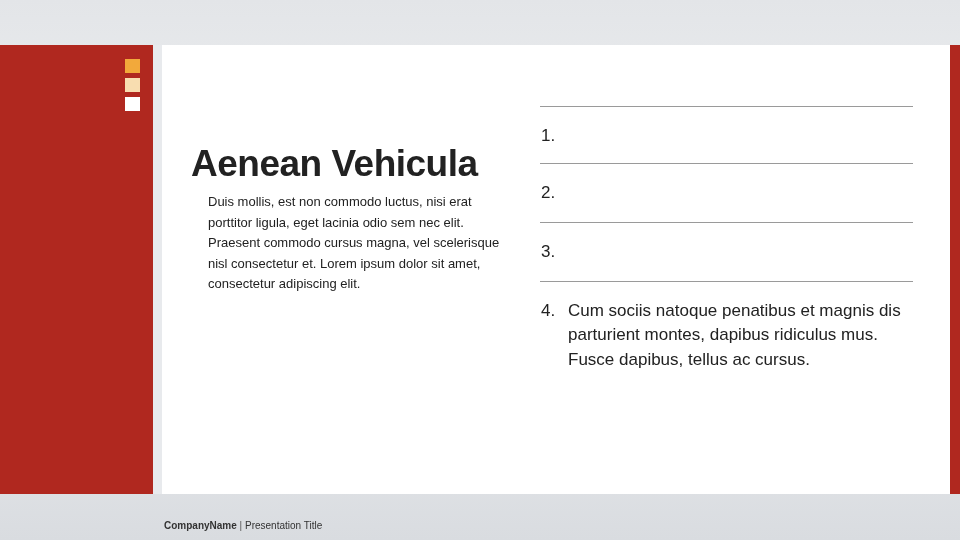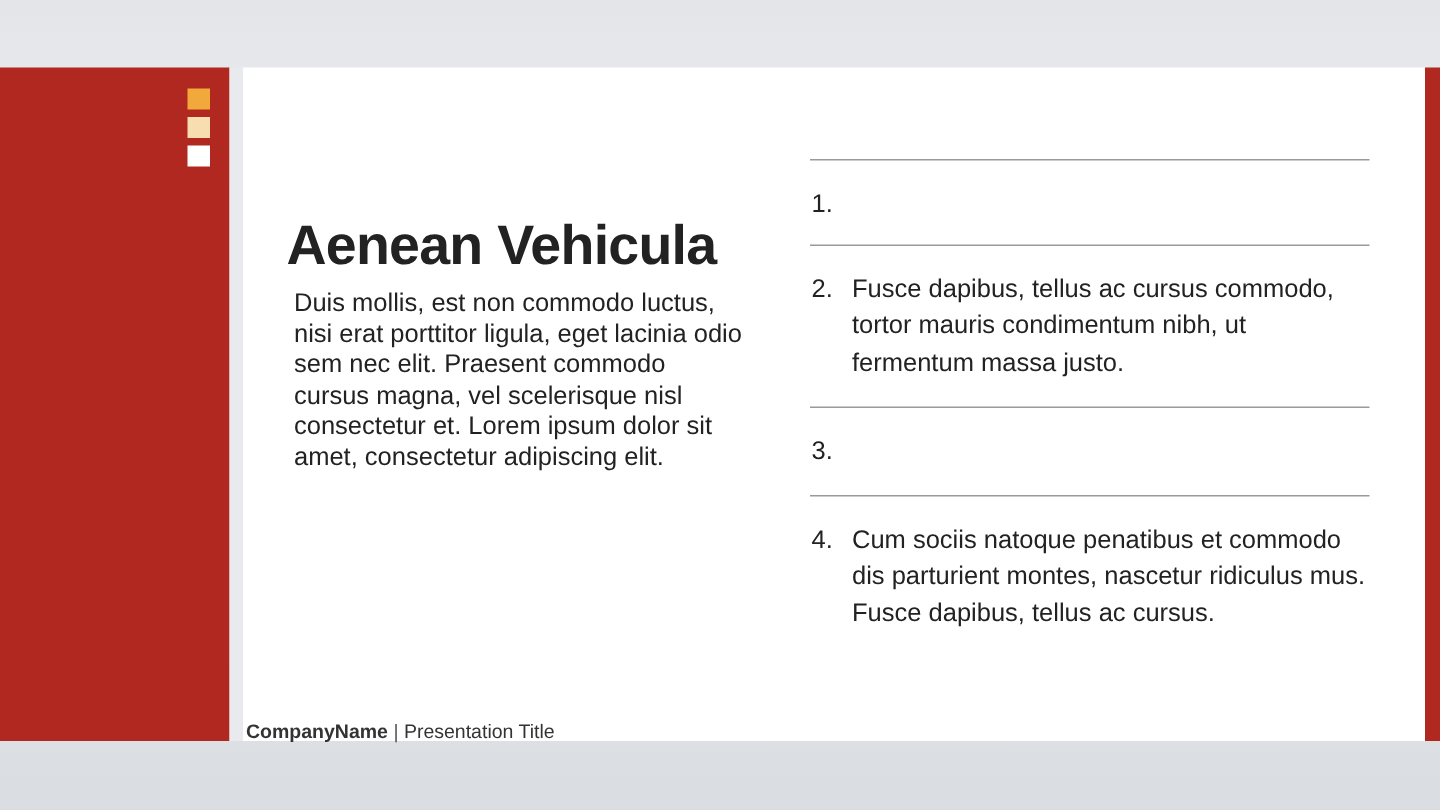--- a/index.html
+++ b/index.html
@@ -28,39 +28,39 @@
   .swatch { position:absolute; left:125px; width:15px; height:14px; }
   .sw1 { top:59px; }
   .sw2 { top:78px; }
   .sw3 { top:97px; }
   .title {
     position:absolute; left:191px; top:143px; margin:0;
     font-size:37px; font-weight:bold; color:#222; letter-spacing:-0.5px;
     white-space:nowrap;
   }
   .body-text {
-    position:absolute; left:196px; top:192px; width:300px; margin:0;
-    font-size:17px; line-height:20.5px; color:#222;
+    position:absolute; left:208px; top:192px; width:300px; margin:0;
+    font-size:13px; line-height:20.5px; color:#222;
   }
   .list {
     position:absolute; left:540px; top:106px; width:373px;
     margin:0; padding:0; list-style:none;
   }
   .rule { height:1px; background:#9a9a9a; }
   .item {
     display:flex; font-size:17px; line-height:24.5px; color:#222;
   }
   .item .num { width:27px; flex:none; padding-left:1px; }
   .item .txt { flex:1; }
   .i1 { padding:17px 0 14px 0; }
   .i2 { padding:17px 0 17px 0; }
   .i3 { padding:17px 0 16px 0; }
   .i4 { padding:17px 0 0 0; }
   .footer {
-    position:absolute; left:164px; top:480px; font-size:13px; color:#333;
+    position:absolute; left:164px; top:520px; font-size:10px; color:#333;
     white-space:nowrap;
   }
   .footer .company { font-weight:bold; }
   .footer .sep { color:#555; }
 </style>
 </head>
 <body>
 
 <div class="red-bar-left"></div>
 <div class="swatch sw1" style="background:#f2a93b;"></div>
@@ -74,30 +74,29 @@
 <p class="body-text">Duis mollis, est non commodo luctus, nisi erat porttitor ligula, eget lacinia odio sem nec elit. Praesent commodo cursus magna, vel scelerisque nisl consectetur et. Lorem ipsum dolor sit amet, consectetur adipiscing elit.</p>
 
 <ol class="list">
   <li class="rule"></li>
   <li class="item i1">
     <span class="num">1.</span>
   </li>
   <li class="rule"></li>
   <li class="item i2">
     <span class="num">2.</span>
-    <span class="txt">Fusce dapibus, tellus ac cursus commodo, tortor mauris condimentum nibh, ut fermentum massa justo.</span>
   </li>
   <li class="rule"></li>
   <li class="item i3">
     <span class="num">3.</span>
   </li>
   <li class="rule"></li>
   <li class="item i4">
     <span class="num">4.</span>
-    <span class="txt">Cum sociis natoque penatibus et commodo dis parturient montes, nascetur ridiculus mus. Fusce dapibus, tellus ac cursus.</span>
+    <span class="txt">Cum sociis natoque penatibus et magnis dis parturient montes, dapibus ridiculus mus. Fusce dapibus, tellus ac cursus.</span>
   </li>
 </ol>
 
 <div class="footer">
   <span class="company">CompanyName</span>
   <span class="sep">|</span>
   <span>Presentation Title</span>
 </div>
 
 </body></html>

